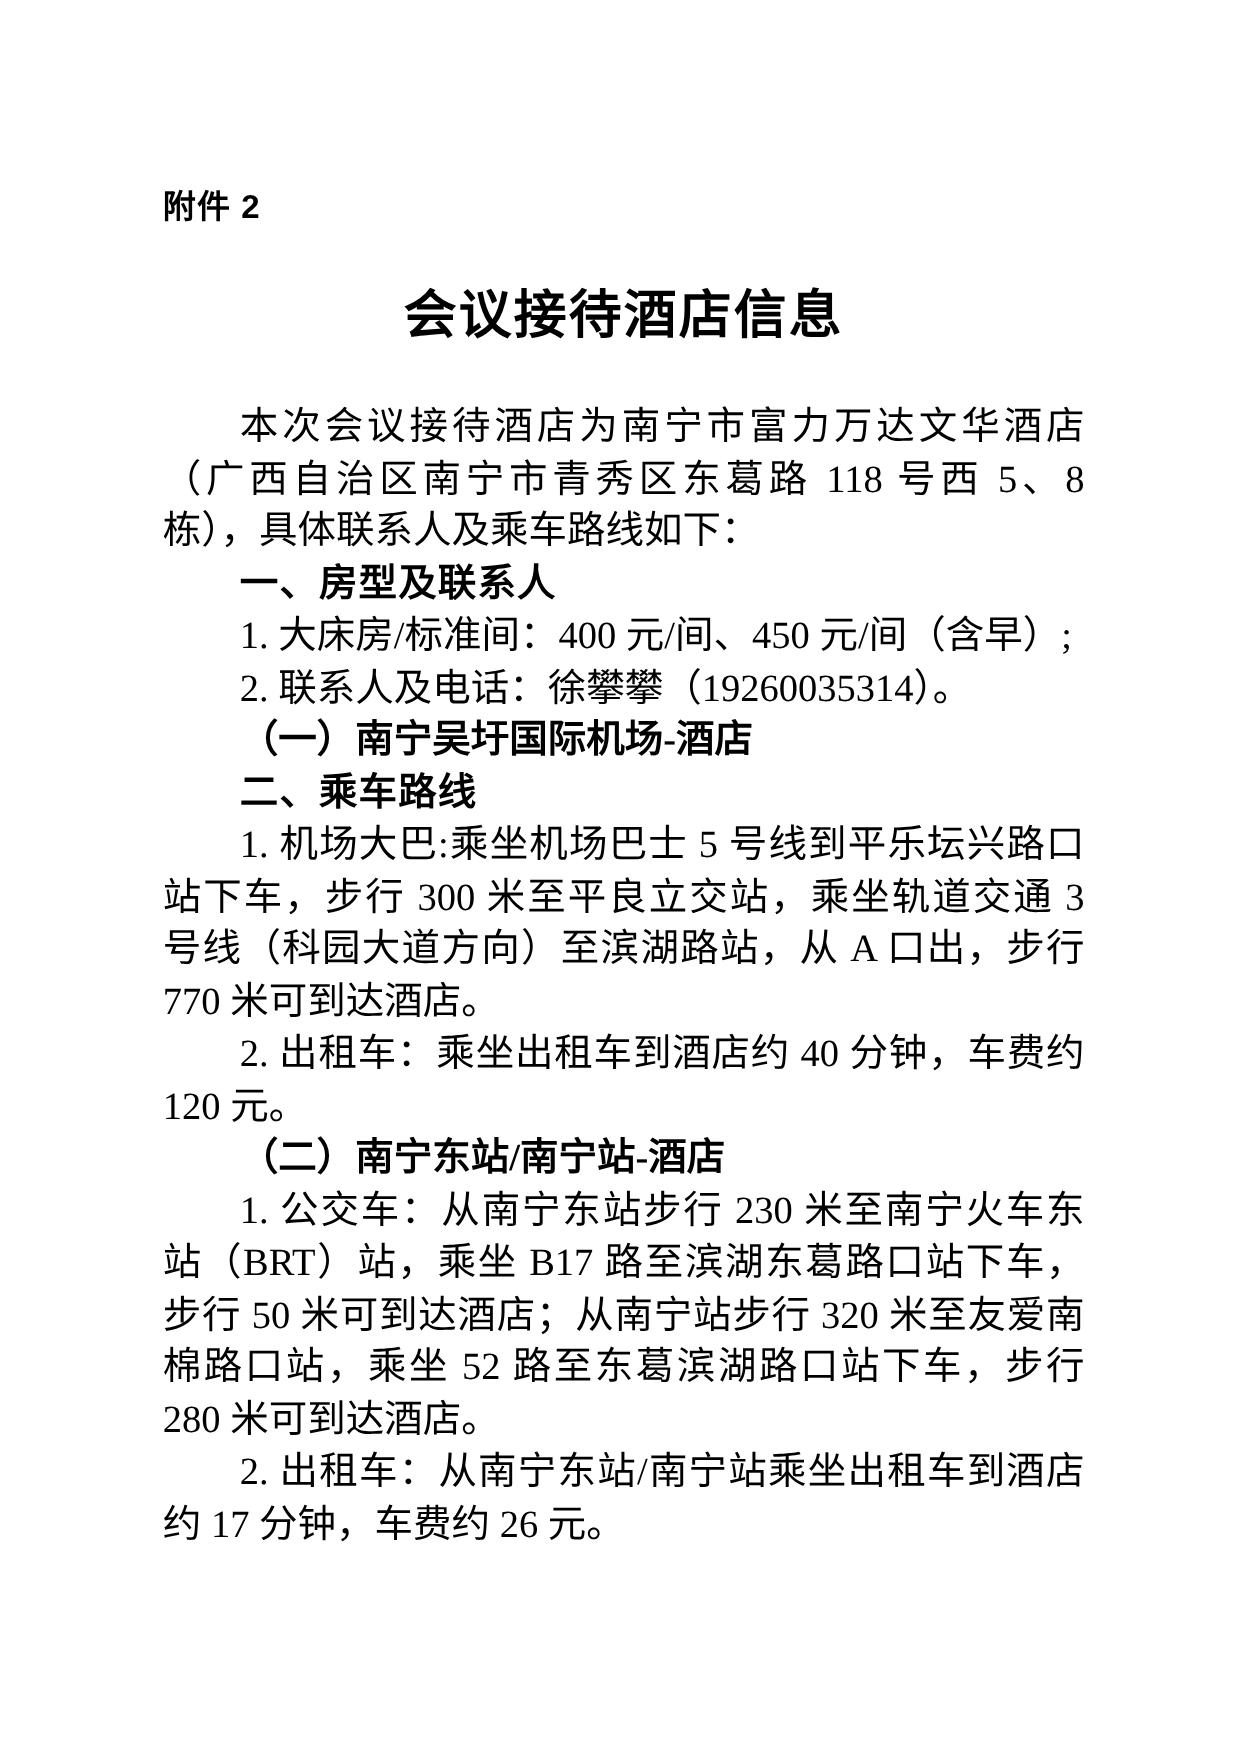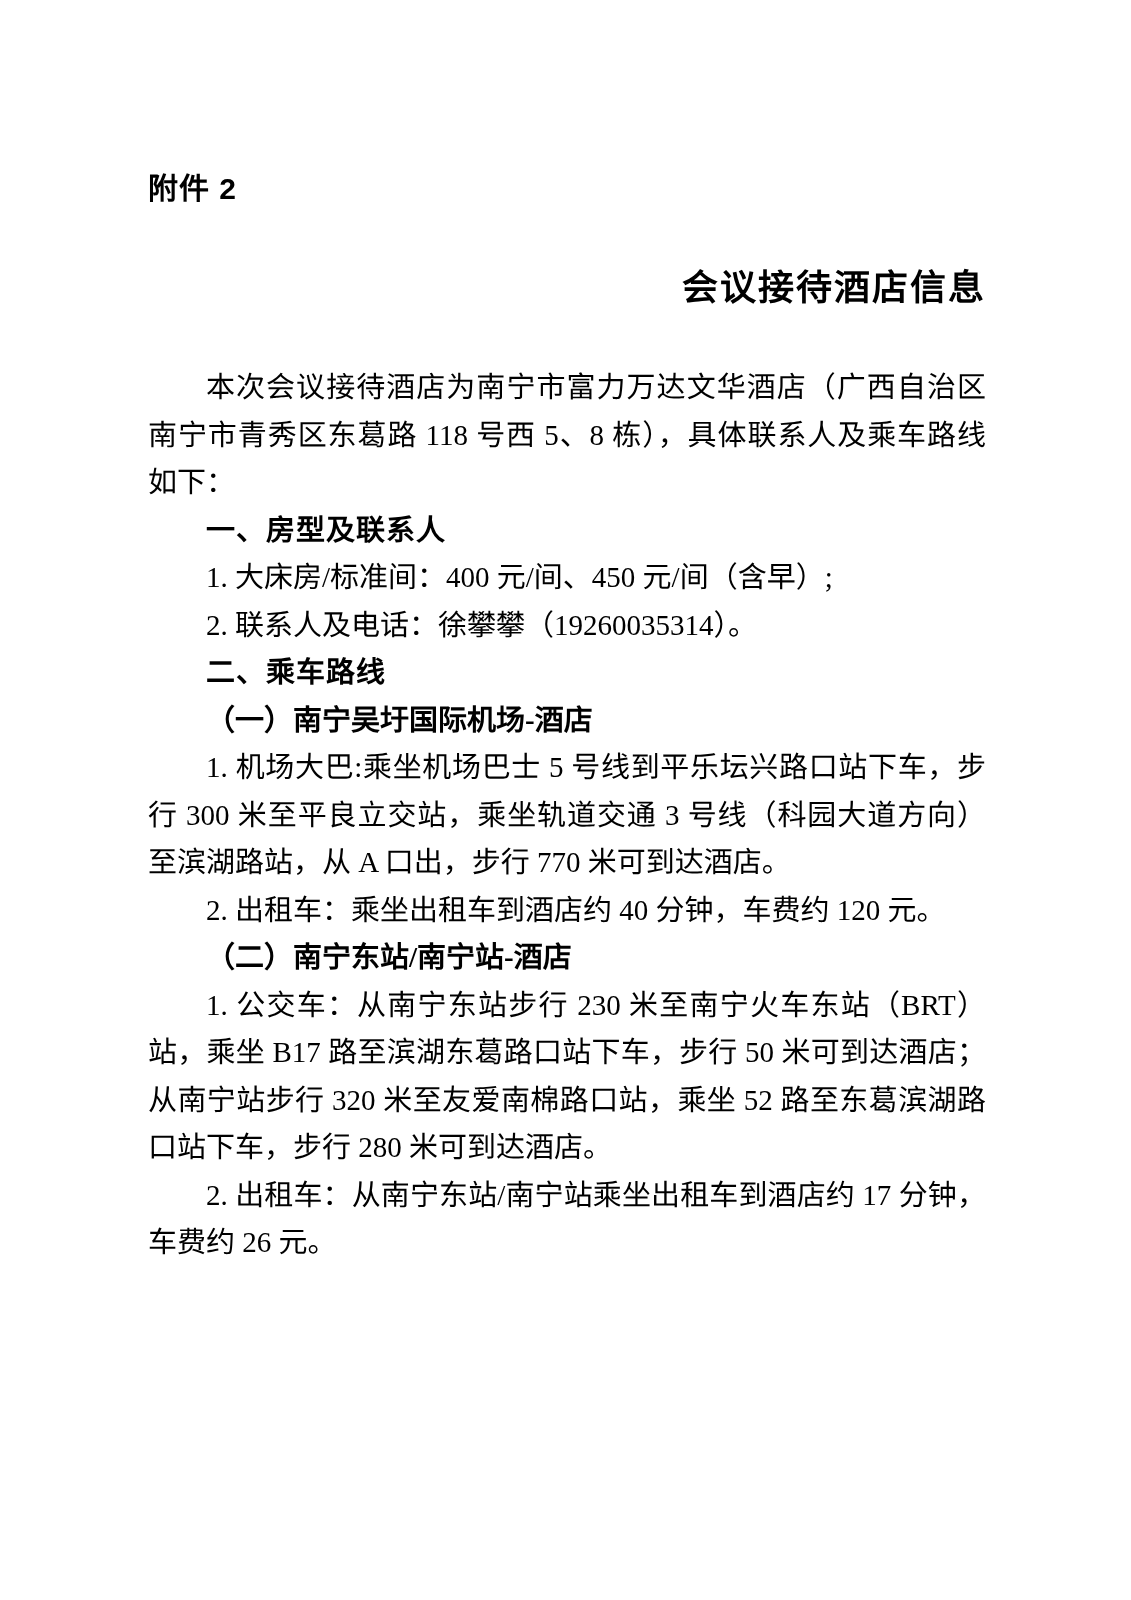--- a/index.html
+++ b/index.html
@@ -27,33 +27,33 @@
     line-height: 38px;
     letter-spacing: 1px;
     white-space: nowrap;
   }
   .doc-title {
     position: absolute;
     left: 148px;
     top: 264px;
     width: 838px;
     margin: 0;
-    text-align: right;
+    text-align: center;
     font-family: "Liberation Sans", "DejaVu Sans", sans-serif;
-    font-size: 36px;
+    font-size: 48px;
     font-weight: 700;
     line-height: 48px;
     letter-spacing: 2px;
   }
   .doc-body {
     position: absolute;
     left: 148px;
     top: 364px;
     width: 838px;
-    font-size: 29px;
+    font-size: 35px;
     line-height: 47.5px;
     text-align: justify;
   }
   .para {
     margin: 0;
     text-indent: 2em;
   }
   .sec-heading {
     font-family: Liberation Serif, serif;
     font-weight: 700;
@@ -75,23 +75,23 @@
   <div class="doc-body">
 
     <p class="para">本次会议接待酒店为南宁市富力万达文华酒店（广西自治区南宁市青秀区东葛路 118 号西 5、8 栋），具体联系人及乘车路线如下：</p>
 
     <p class="para sec-heading">一、房型及联系人</p>
 
     <p class="para">1. 大床房/标准间：400 元/间、450 元/间（含早）;</p>
 
     <p class="para">2. 联系人及电话：徐攀攀（19260035314）。</p>
 
+    <p class="para sub-heading">（一）南宁吴圩国际机场-酒店</p>
+
     <p class="para sec-heading">二、乘车路线</p>
-
-    <p class="para sub-heading">（一）南宁吴圩国际机场-酒店</p>
 
     <p class="para">1. 机场大巴:乘坐机场巴士 5 号线到平乐坛兴路口站下车，步行 300 米至平良立交站，乘坐轨道交通 3 号线（科园大道方向）至滨湖路站，从 A 口出，步行 770 米可到达酒店。</p>
 
     <p class="para">2. 出租车：乘坐出租车到酒店约 40 分钟，车费约 120 元。</p>
 
     <p class="para sub-heading">（二）南宁东站/南宁站-酒店</p>
 
     <p class="para">1. 公交车：从南宁东站步行 230 米至南宁火车东站（BRT）站，乘坐 B17 路至滨湖东葛路口站下车，步行 50 米可到达酒店；从南宁站步行 320 米至友爱南棉路口站，乘坐 52 路至东葛滨湖路口站下车，步行 280 米可到达酒店。</p>
 
     <p class="para">2. 出租车：从南宁东站/南宁站乘坐出租车到酒店约 17 分钟，车费约 26 元。</p>

